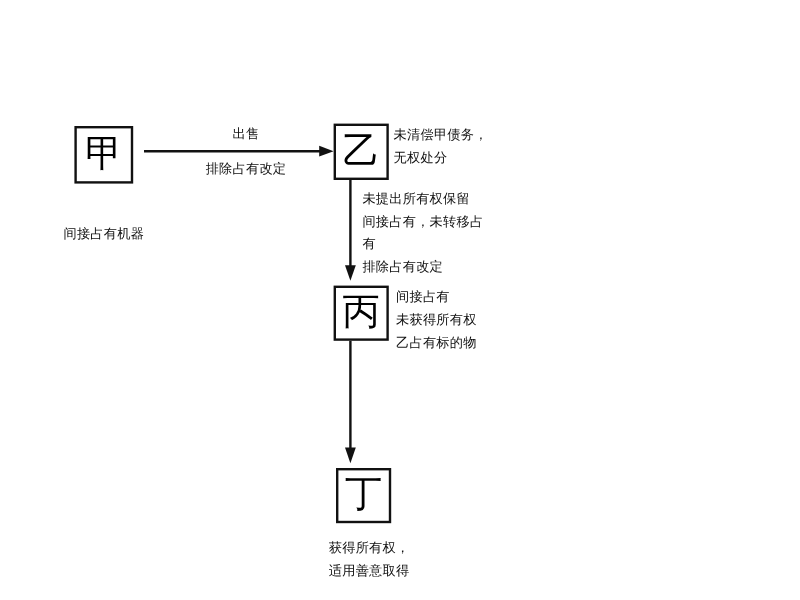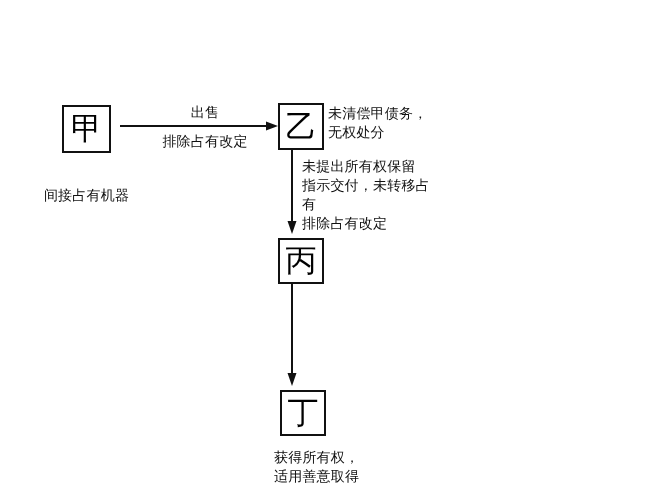--- a/index.html
+++ b/index.html
@@ -41,21 +41,21 @@
   }
 
   #box-jia { left: 62px;  top: 105px; width: 49px; height: 48px; }
   #box-yi  { left: 278px; top: 103px; width: 46px; height: 47px; }
   #box-bing{ left: 278px; top: 238px; width: 46px; height: 46px; }
   #box-ding{ left: 280px; top: 390px; width: 46px; height: 46px; }
 
   
   .note {
     position: absolute;
-    font-size: 14px;
+    font-size: 11px;
     line-height: 19px;
     color: #101010;
     white-space: pre-line;
     letter-spacing: 0.2px;
     font-family: Liberation Serif, serif;
   }
   .note.center { text-align: center; }
 
   #cap-jia   { left: 24px;  top: 156px; width: 125px; margin-top: 30px; }
   #lbl-sale  { left: 140px; top: 103px; width: 130px; }
@@ -95,27 +95,30 @@
     <span class="party-glyph">乙</span>
   </div>
   <div class="note" id="note-yi">未清偿甲债务，
 无权处分</div>
 
   <svg class="connector" id="conn-v1" viewBox="0 0 32 92">
     <line class="conn-line" x1="14" y1="2" x2="14" y2="78"></line>
     <polygon class="conn-head" points="14,86 9.5,73 18.5,73"></polygon>
   </svg>
   <div class="note" id="note-yi-bing">未提出所有权保留
-指示交付，未转移占
+间接占有，未转移占
 有
 排除占有改定</div>
 
   <div class="party-box" id="box-bing">
     <span class="party-glyph">丙</span>
   </div>
+  <div class="note" id="note-bing">间接占有
+未获得所有权
+乙占有标的物</div>
 
   <svg class="connector" id="conn-v2" viewBox="0 0 32 110">
     <line class="conn-line" x1="14" y1="2" x2="14" y2="96"></line>
     <polygon class="conn-head" points="14,104 9.5,91 18.5,91"></polygon>
   </svg>
 
   <div class="party-box" id="box-ding">
     <span class="party-glyph">丁</span>
   </div>
   <div class="note" id="cap-ding">获得所有权，

